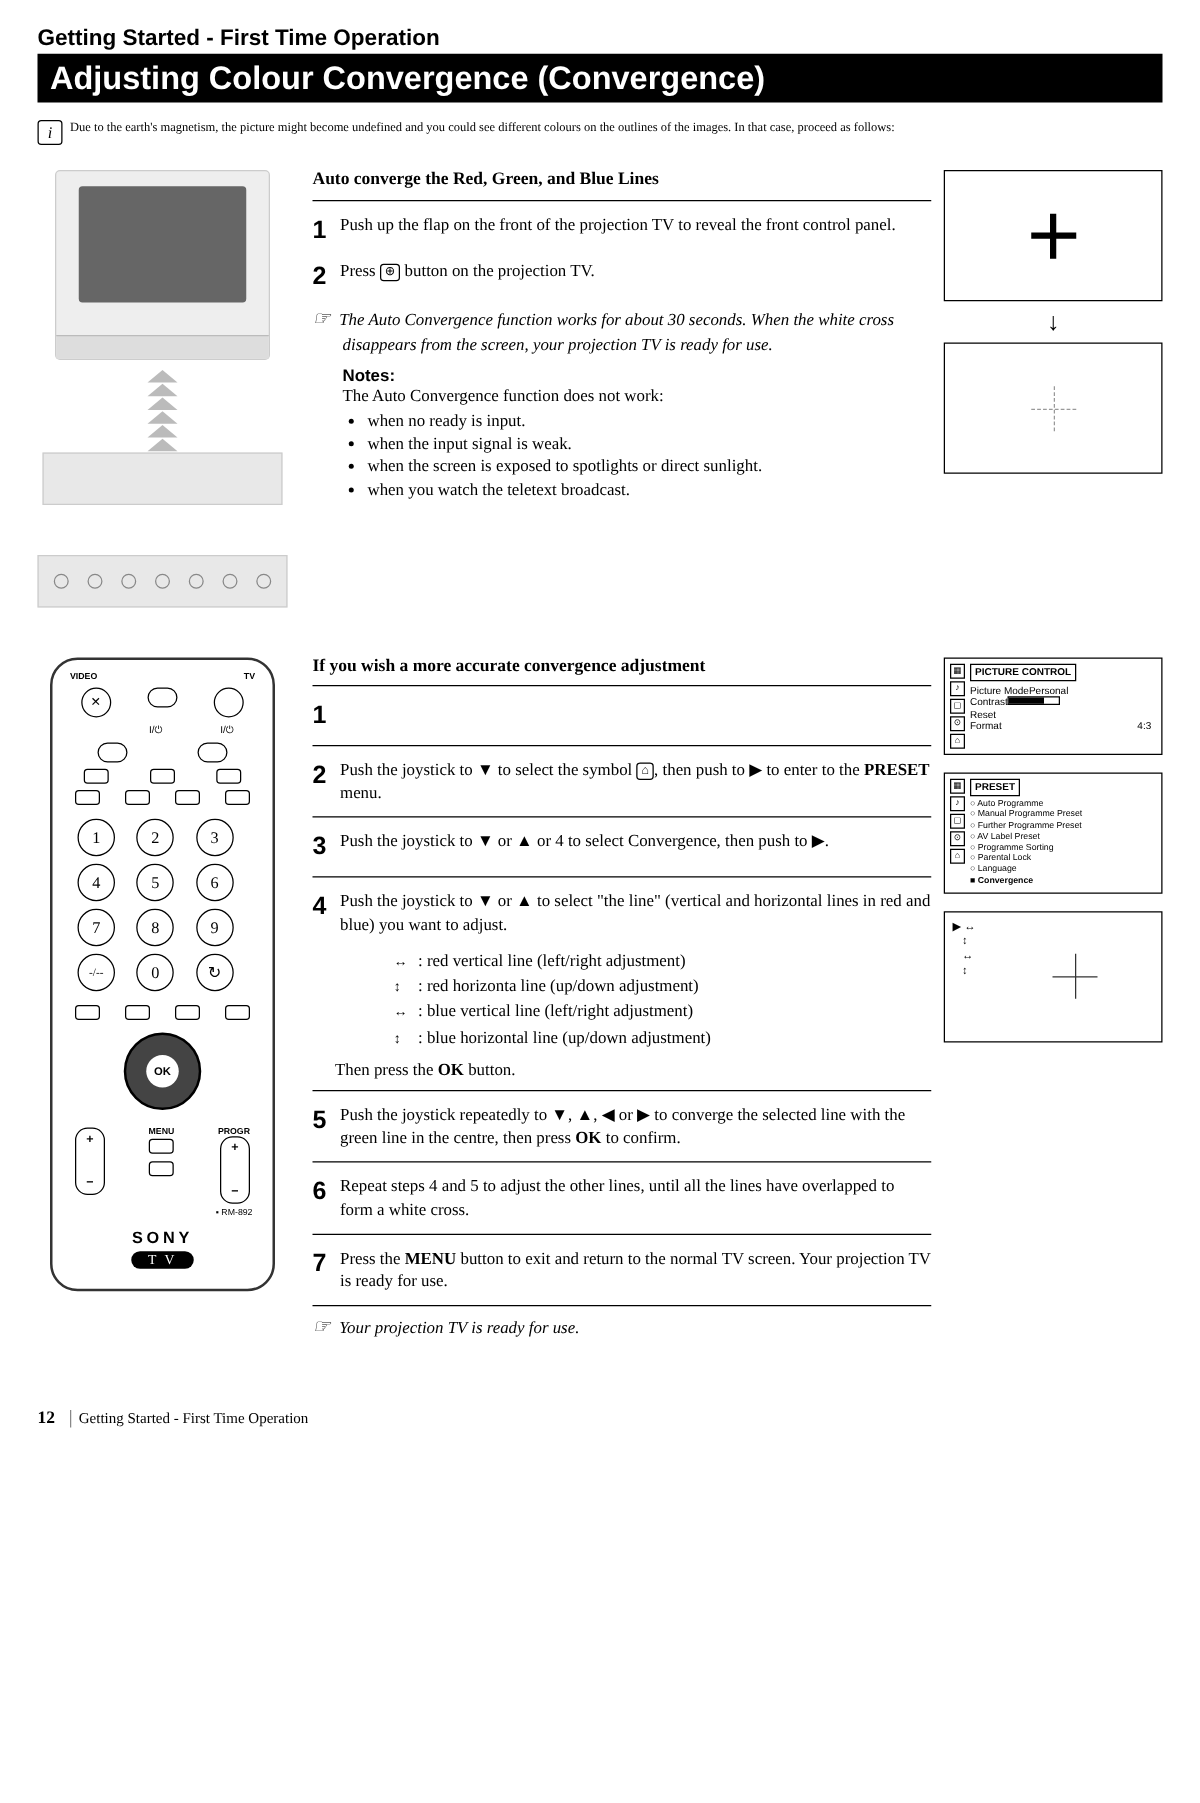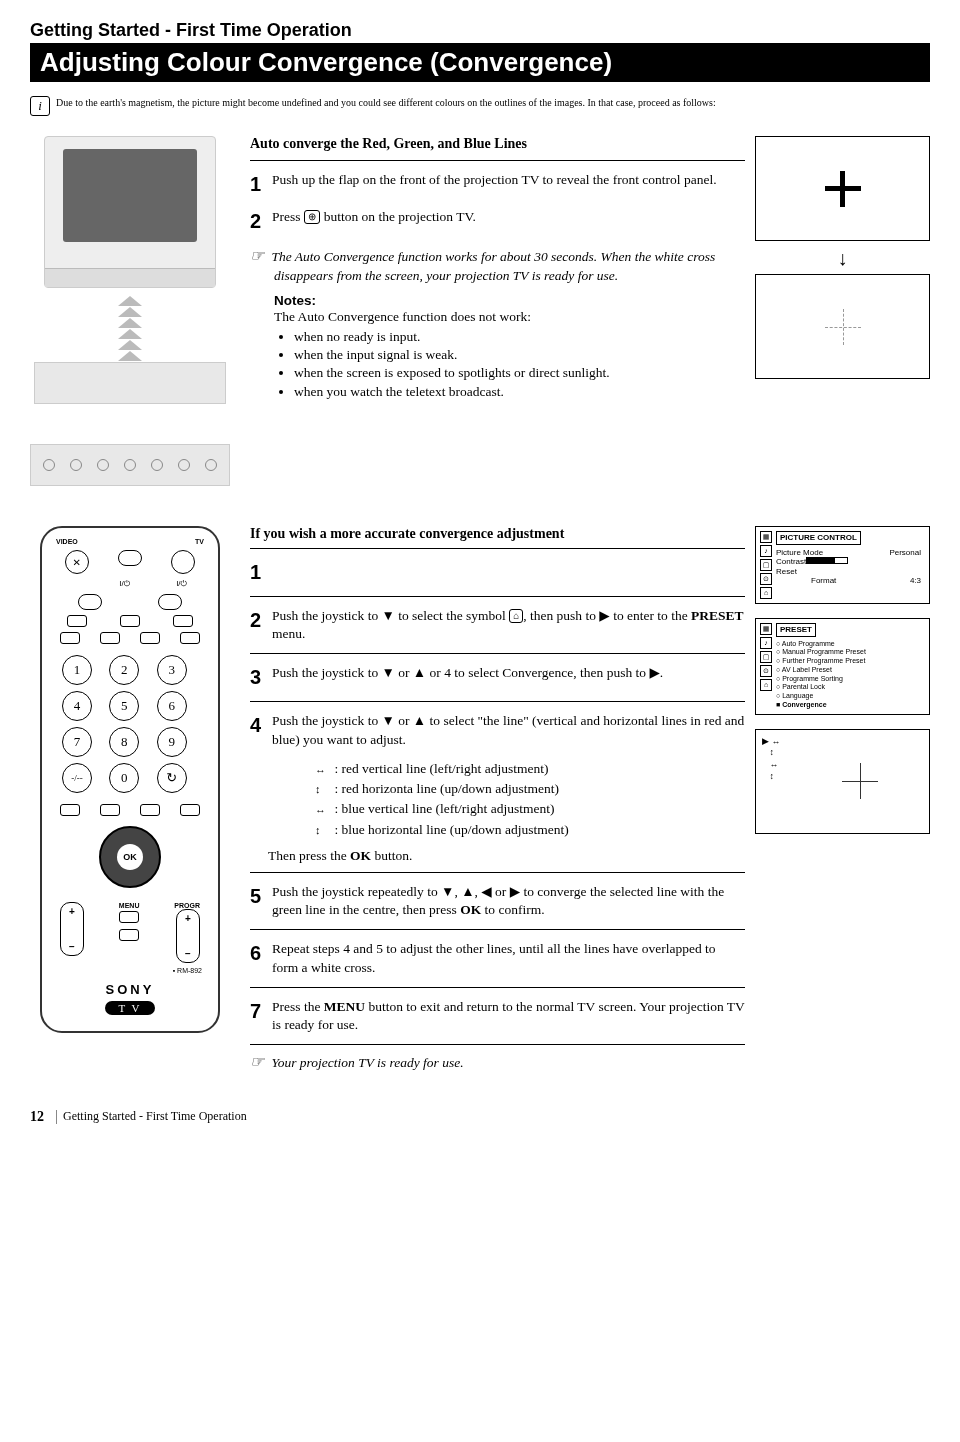--- a/index.html
+++ b/index.html
@@ -119,21 +119,21 @@
   .ok-inner { width:26px; height:26px; background:#fff; border-radius:50%; display:flex; align-items:center; justify-content:center; font-size:9px; font-weight:bold;}
   .prog-row { display:flex; justify-content:space-between; align-items:flex-start; padding: 4px 10px; font-size:7px; font-weight:bold;}
   .pill { border:1px solid #000; border-radius:10px; width:22px; height:46px; display:flex; flex-direction:column; align-items:center; justify-content:space-between; padding:3px 0; font-size:10px;}
   .sony-logo { text-align:center; font-family:Arial; font-weight:bold; letter-spacing:3px; font-size:13px; margin-top:8px;}
   .tv-badge { background:#000; color:#fff; width:50px; text-align:center; border-radius:10px; margin:4px auto 0 auto; font-size:11px; padding:1px 0; font-family:Georgia,serif; letter-spacing:2px;}
   .osd-row { display:flex; justify-content:space-between;}
   .osd-side { display:flex; flex-direction:column; gap:2px; margin-right:4px;}
   .osd-side span { border:1px solid #000; width:10px; height:10px; font-size:7px; text-align:center; line-height:10px;}
   .osd-main { flex:1;}
   .osd-title { border:1px solid #000; font-size:8px; font-weight:bold; padding:1px 3px; display:inline-block; margin-bottom:3px;}
-  .footer { margin-top: 30px; font-size: 12px; display:flex; align-items:center;}
+  .footer { margin-top: 48px; font-size: 12px; display:flex; align-items:center;}
   .footer .pg { font-weight:bold; font-size:14px; margin-right:6px;}
   .footer .bar { width:1px; height:14px; background:#888; margin: 0 6px;}
 </style>
 </head>
 <body>
 
 <div>
   <div class="header-section">Getting Started - First Time Operation</div>
   <div class="black-bar">Adjusting Colour Convergence (Convergence)</div>
 </div>
@@ -357,30 +357,30 @@
       <div class="osd-row">
         <div class="osd-side">
           <span>▦</span>
           <span>♪</span>
           <span>▢</span>
           <span>⊙</span>
           <span>⌂</span>
         </div>
         <div class="osd-main">
           <div class="osd-title">PICTURE  CONTROL</div>
-          <div style="display:flex; justify-content:space-between; padding-right:4px;">
+          <div style="display:flex; padding-right:4px;">
               <span>Picture Mode</span>
               <span>Personal</span>
             </div>
           <div style="display:flex; padding-right:4px;">
               <span>Contrast</span>
               <span style="width:40px;height:5px;background:linear-gradient(to right,#000 70%,#fff 70%);border:1px solid #000;"></span>
             </div>
           <div><span>Reset</span></div>
-          <div style="display:flex; justify-content:space-between; padding-right:4px;margin-left:35px;">
+          <div style="display:flex; justify-content:space-between; padding-right:4px;">
               <span>Format</span>
               <span>4:3</span>
             </div>
         </div>
       </div>
     </div>
 
     <div class="screen-box">
       <div class="osd-row">
         <div class="osd-side">

